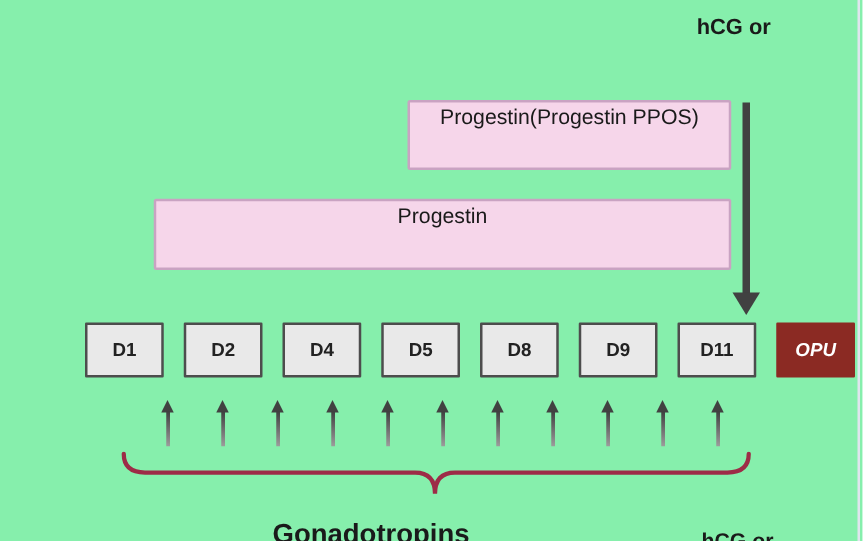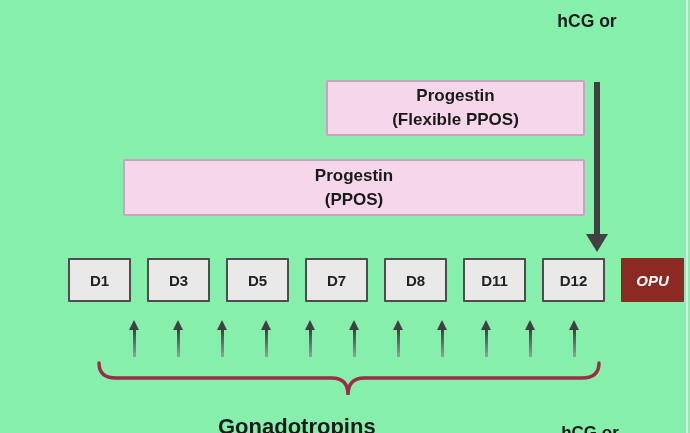--- a/index.html
+++ b/index.html
@@ -39,26 +39,25 @@
   }
 
   
   .pbox {
     position: absolute;
     box-sizing: border-box;
     background: var(--progestin-fill, #f6d6ea);
     border: 2px solid var(--progestin-border, #c9a3c2);
     border-radius: 2px;
     text-align: center;
-    font-weight: 700;
+    font-weight: 400;
     font-size: 17px;
     line-height: 24px;
     color: var(--text, #1a1a1a);
     display: flex;
-    flex-direction: column;
     justify-content: center;
   }
   .pbox.flexible { left: 326px; top: 80px;  width: 259px; height: 56px; }
   .pbox.ppos     { left: 123px; top: 159px; width: 462px; height: 57px; }
 
   
   .day-row {
     position: absolute;
     left: 68px; top: 258px; width: 616px; height: 44px;
     display: flex;
@@ -149,36 +148,35 @@
     <div>hCG or</div>
   </div>
 
   <div class="trigger-arrow">
     <div class="shaft"></div>
     <div class="head"></div>
   </div>
 
   <div class="pbox flexible">
     <div>Progestin</div>
-    <div>(Flexible PPOS)</div>
+    <div>(Progestin PPOS)</div>
   </div>
 
   <div class="pbox ppos">
     <div>Progestin</div>
-    <div>(PPOS)</div>
   </div>
 
   <div class="day-row">
     <div class="day-cell">D1</div>
-    <div class="day-cell">D3</div>
+    <div class="day-cell">D2</div>
+    <div class="day-cell">D4</div>
     <div class="day-cell">D5</div>
-    <div class="day-cell">D7</div>
     <div class="day-cell">D8</div>
+    <div class="day-cell">D9</div>
     <div class="day-cell">D11</div>
-    <div class="day-cell">D12</div>
     <div class="day-cell opu">OPU</div>
   </div>
 
   <div class="up-arrow" style="left:128px">
       <div class="head"></div>
       <div class="shaft"></div>
     </div>
   <div class="up-arrow" style="left:172px">
       <div class="head"></div>
       <div class="shaft"></div>

